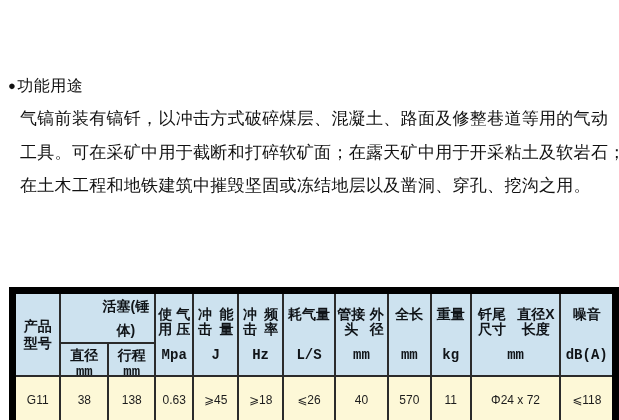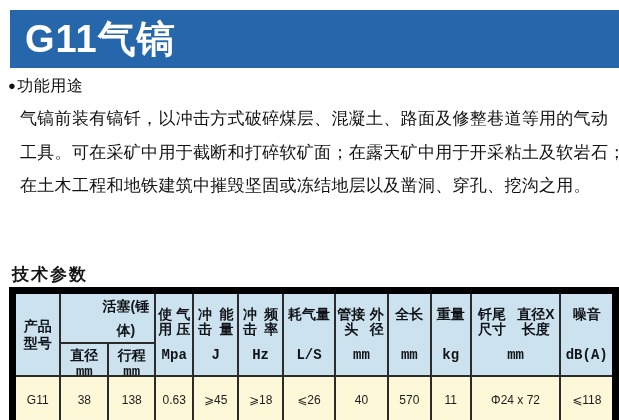--- a/index.html
+++ b/index.html
@@ -64,35 +64,31 @@
     display:flex; flex-direction:column; justify-content:center;
     height:61px; line-height:17px;
   }
   .group-label { line-height:24px;margin-left:36px; }
 </style>
 </head>
 <body>
 
 <div class="page">
 
-  <header class="banner">
-    <h1>G11气镐</h1>
-  </header>
 
   <section class="intro">
     <div class="intro-heading">
       <span class="bullet">●</span>
       <span>功能用途</span>
     </div>
     <p>气镐前装有镐钎，以冲击方式破碎煤层、混凝土、路面及修整巷道等用的气动</p>
     <p>工具。可在采矿中用于截断和打碎软矿面；在露天矿中用于开采粘土及软岩石；</p>
     <p>在土木工程和地铁建筑中摧毁坚固或冻结地层以及凿洞、穿孔、挖沟之用。</p>
   </section>
 
-  <h2 class="specs-heading">技术参数</h2>
 
   <table class="specs">
     <colgroup>
       <col style="width:48px">
         <col style="width:48px">
         <col style="width:47px">
       <col style="width:38px">
         <col style="width:45px">
         <col style="width:45px">
       <col style="width:52px">

